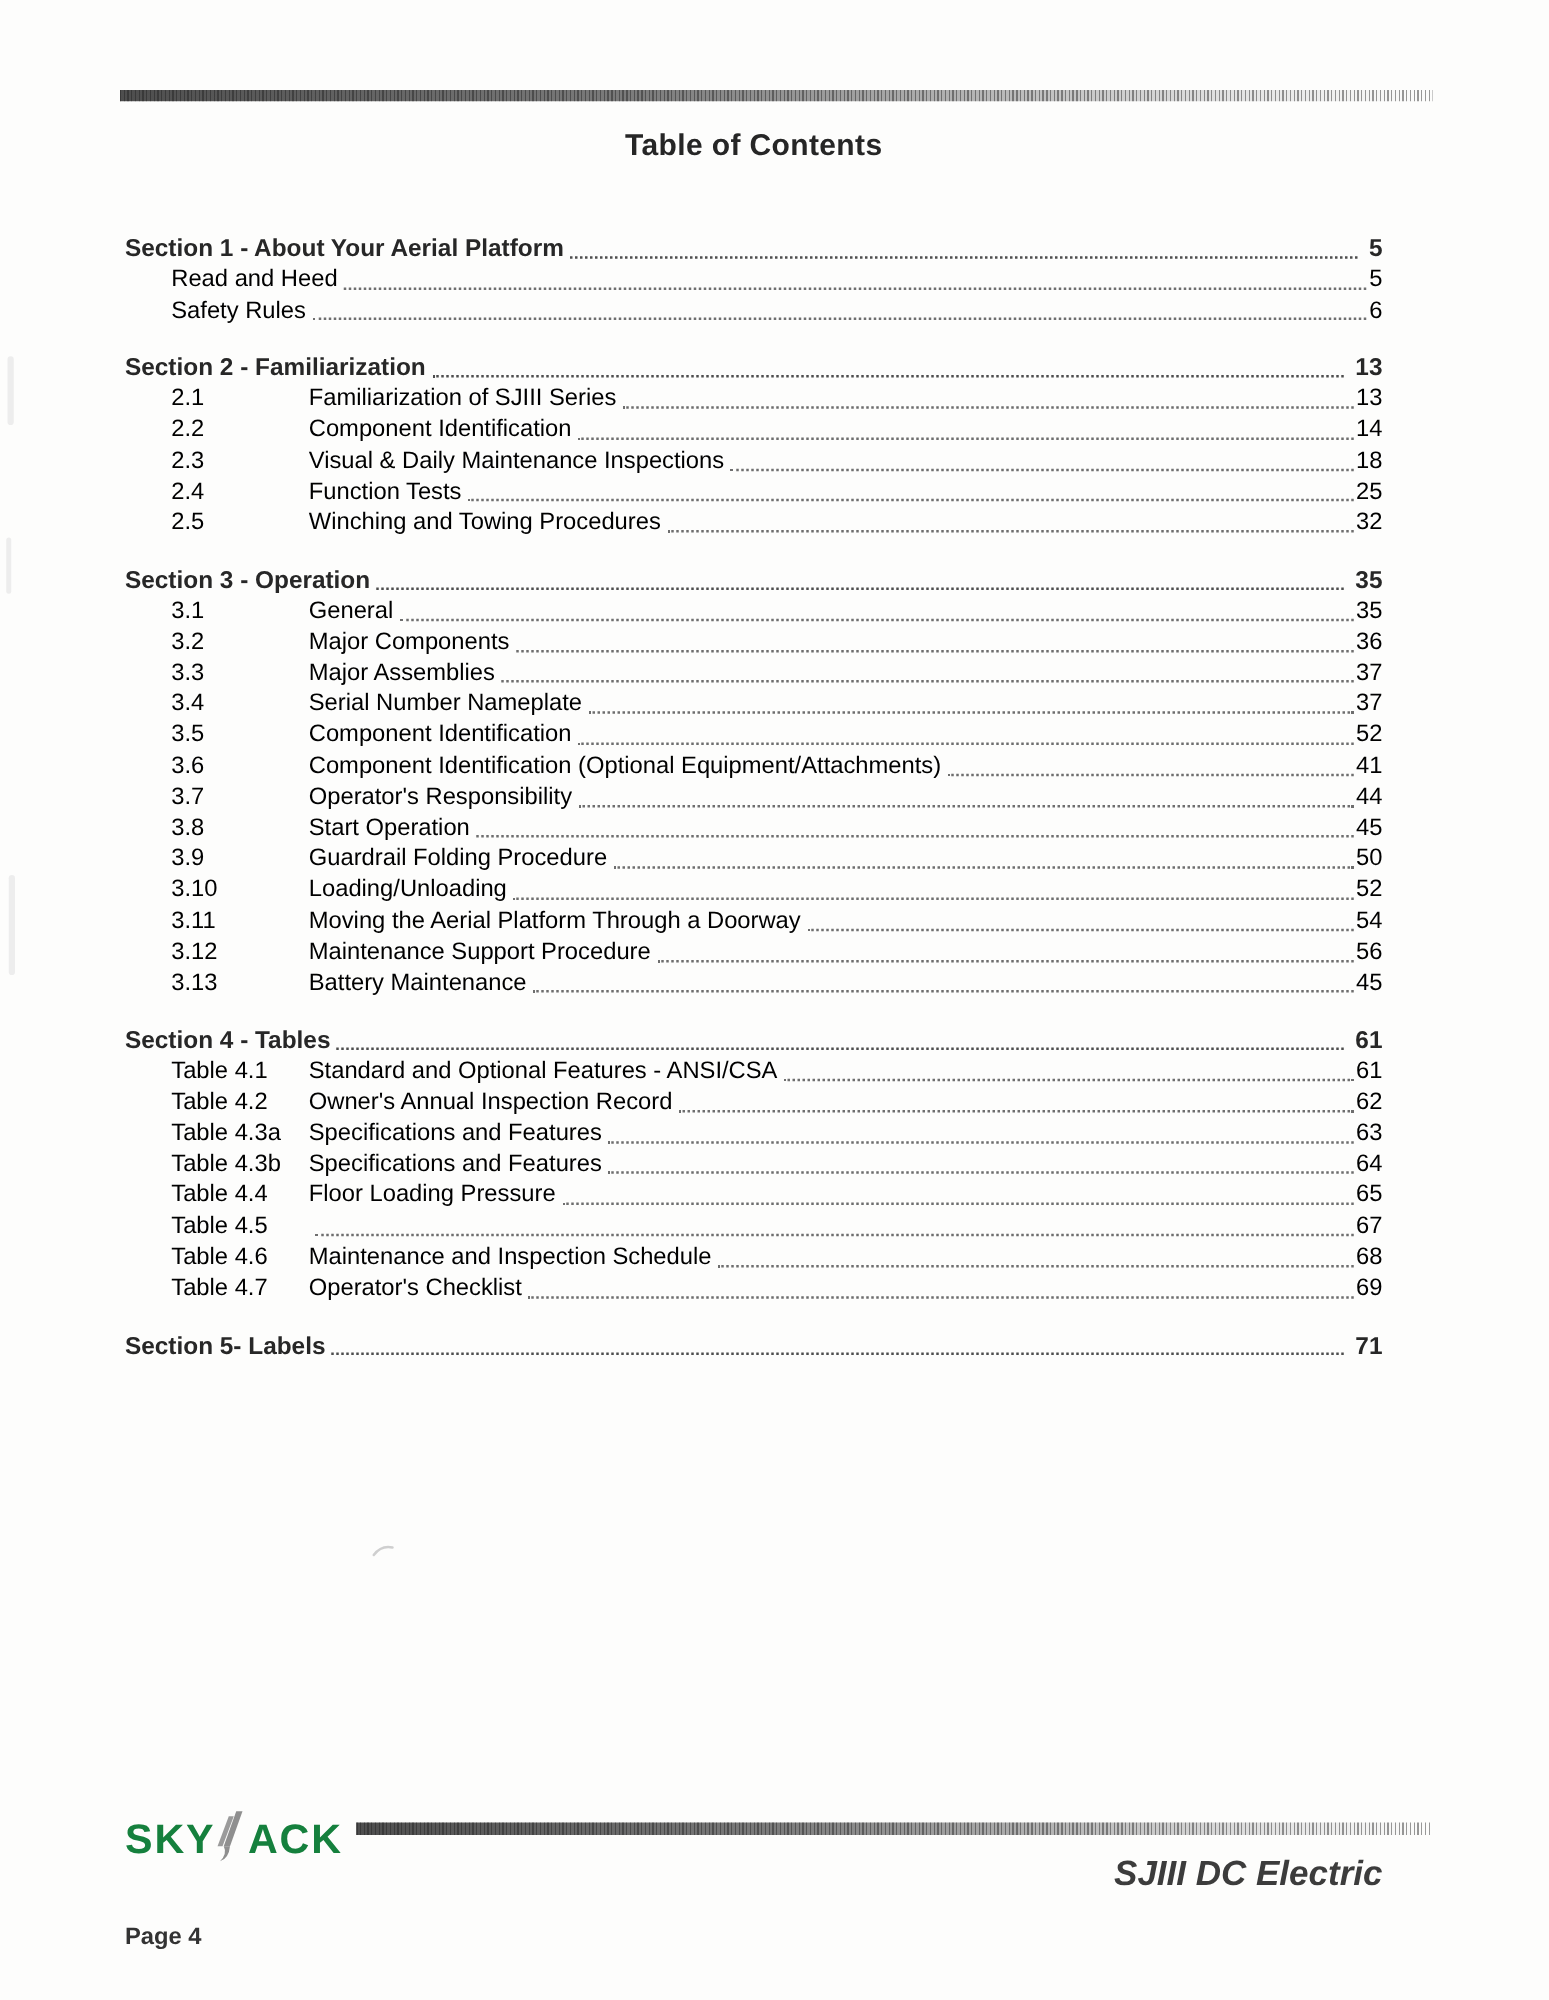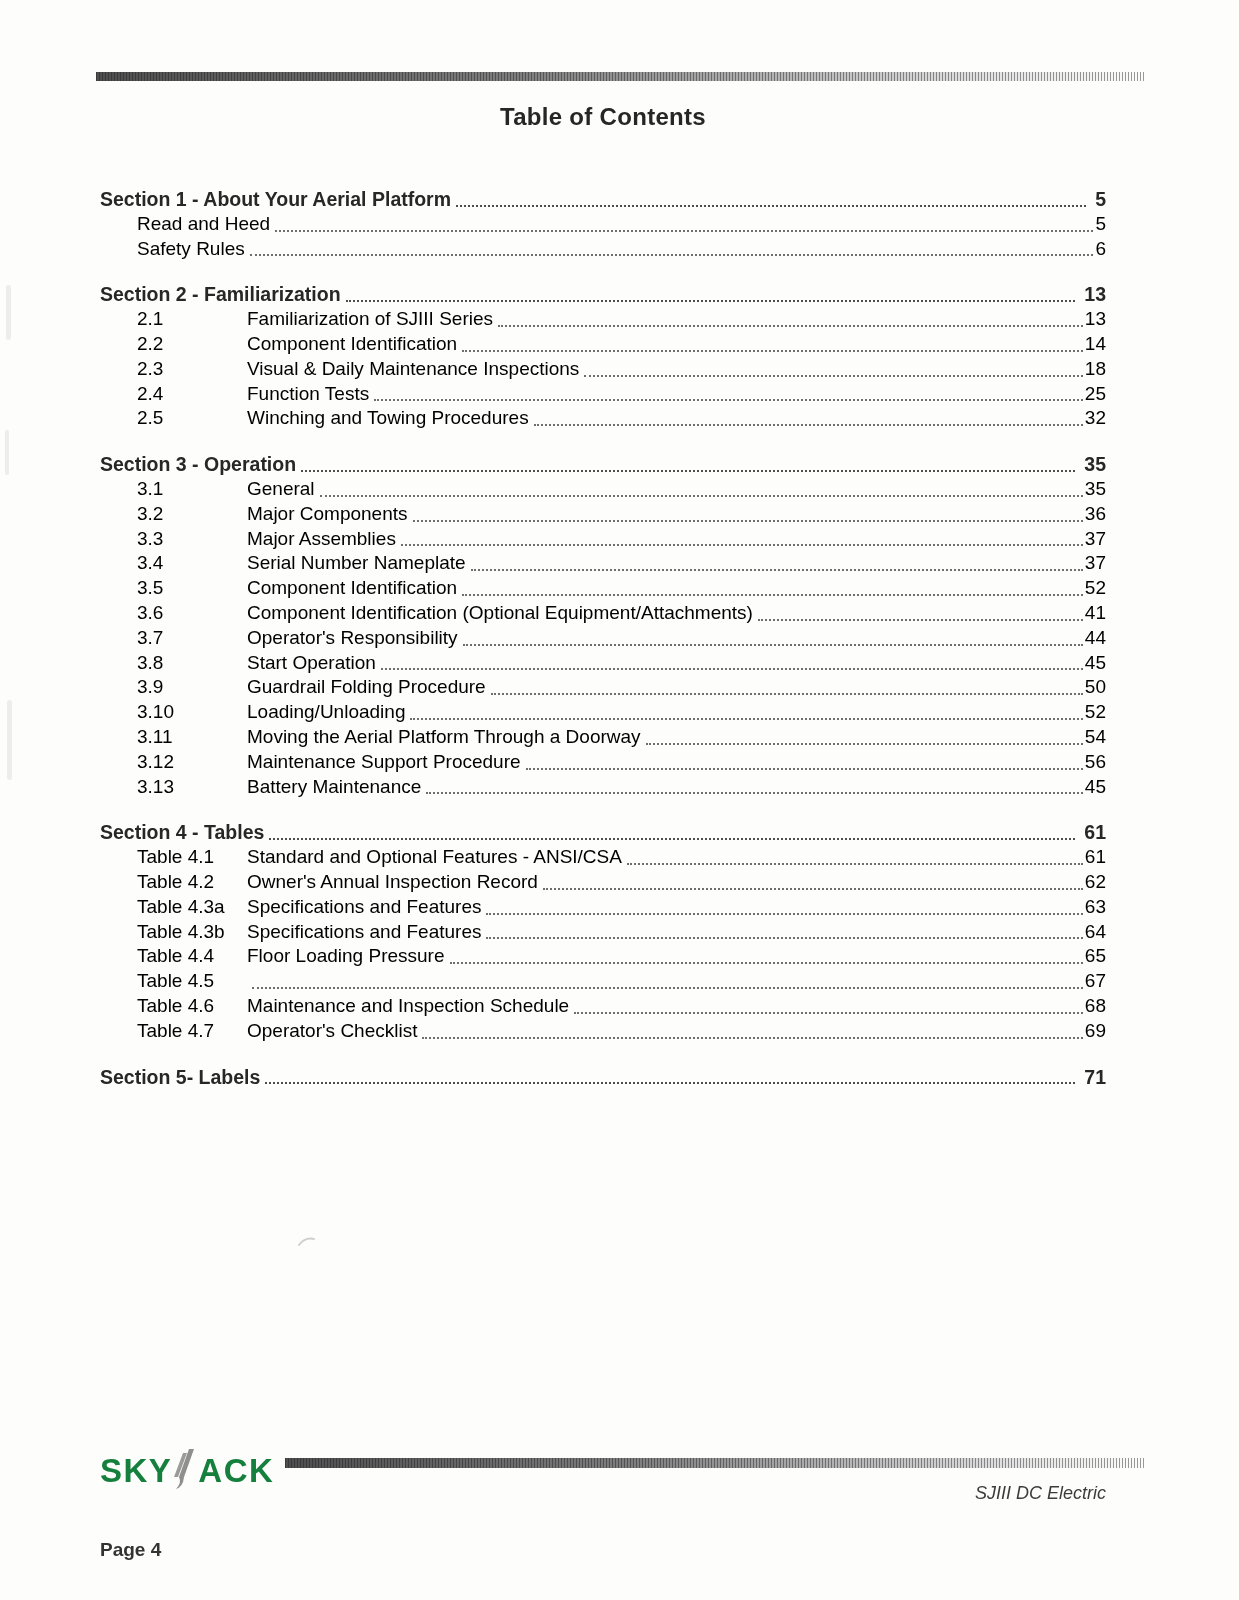--- a/index.html
+++ b/index.html
@@ -46,21 +46,21 @@
   
   .logo{
     position:absolute;left:100px;top:1447px;
     display:flex;align-items:flex-end;
     font-weight:bold;font-size:33px;color:#15803d;
     letter-spacing:1.5px;line-height:1;
   }
   .logo .slash{display:inline-block;margin:0 1px -9px 1px;}
   .doc-ref{
     position:absolute;right:133px;top:1483px;
-    font-size:18px;font-weight:normal;font-style:italic;color:#3c3c3c;
+    font-size:28px;font-weight:bold;font-style:italic;color:#3c3c3c;
   }
   .page-label{
     position:absolute;left:100px;top:1508px;
     font-size:19px;font-weight:bold;color:#333333;margin-top:31px;
   }
 
   
   .artifact{position:absolute;background:#ededed;border-radius:3px;}
   .a1{left:6px;top:285px;width:5px;height:55px;}
   .a2{left:5px;top:430px;width:4px;height:45px;}

